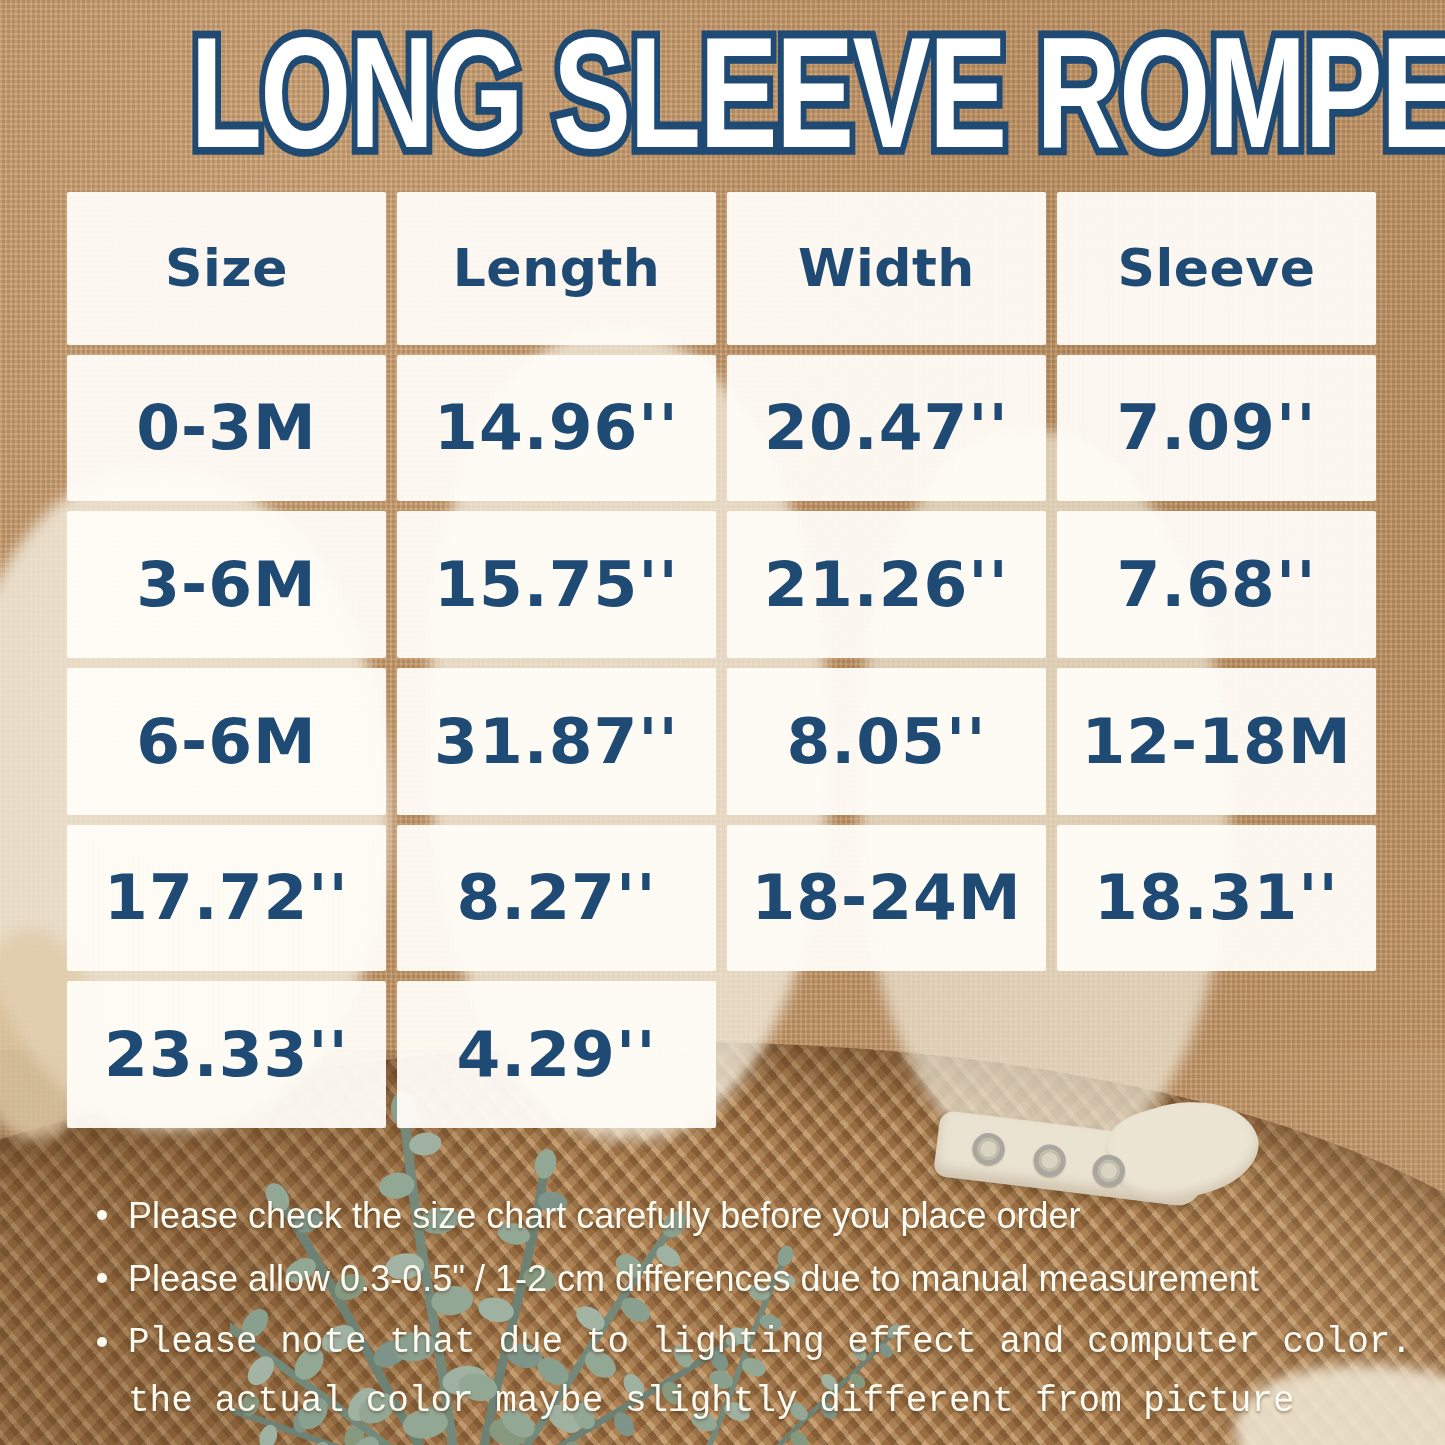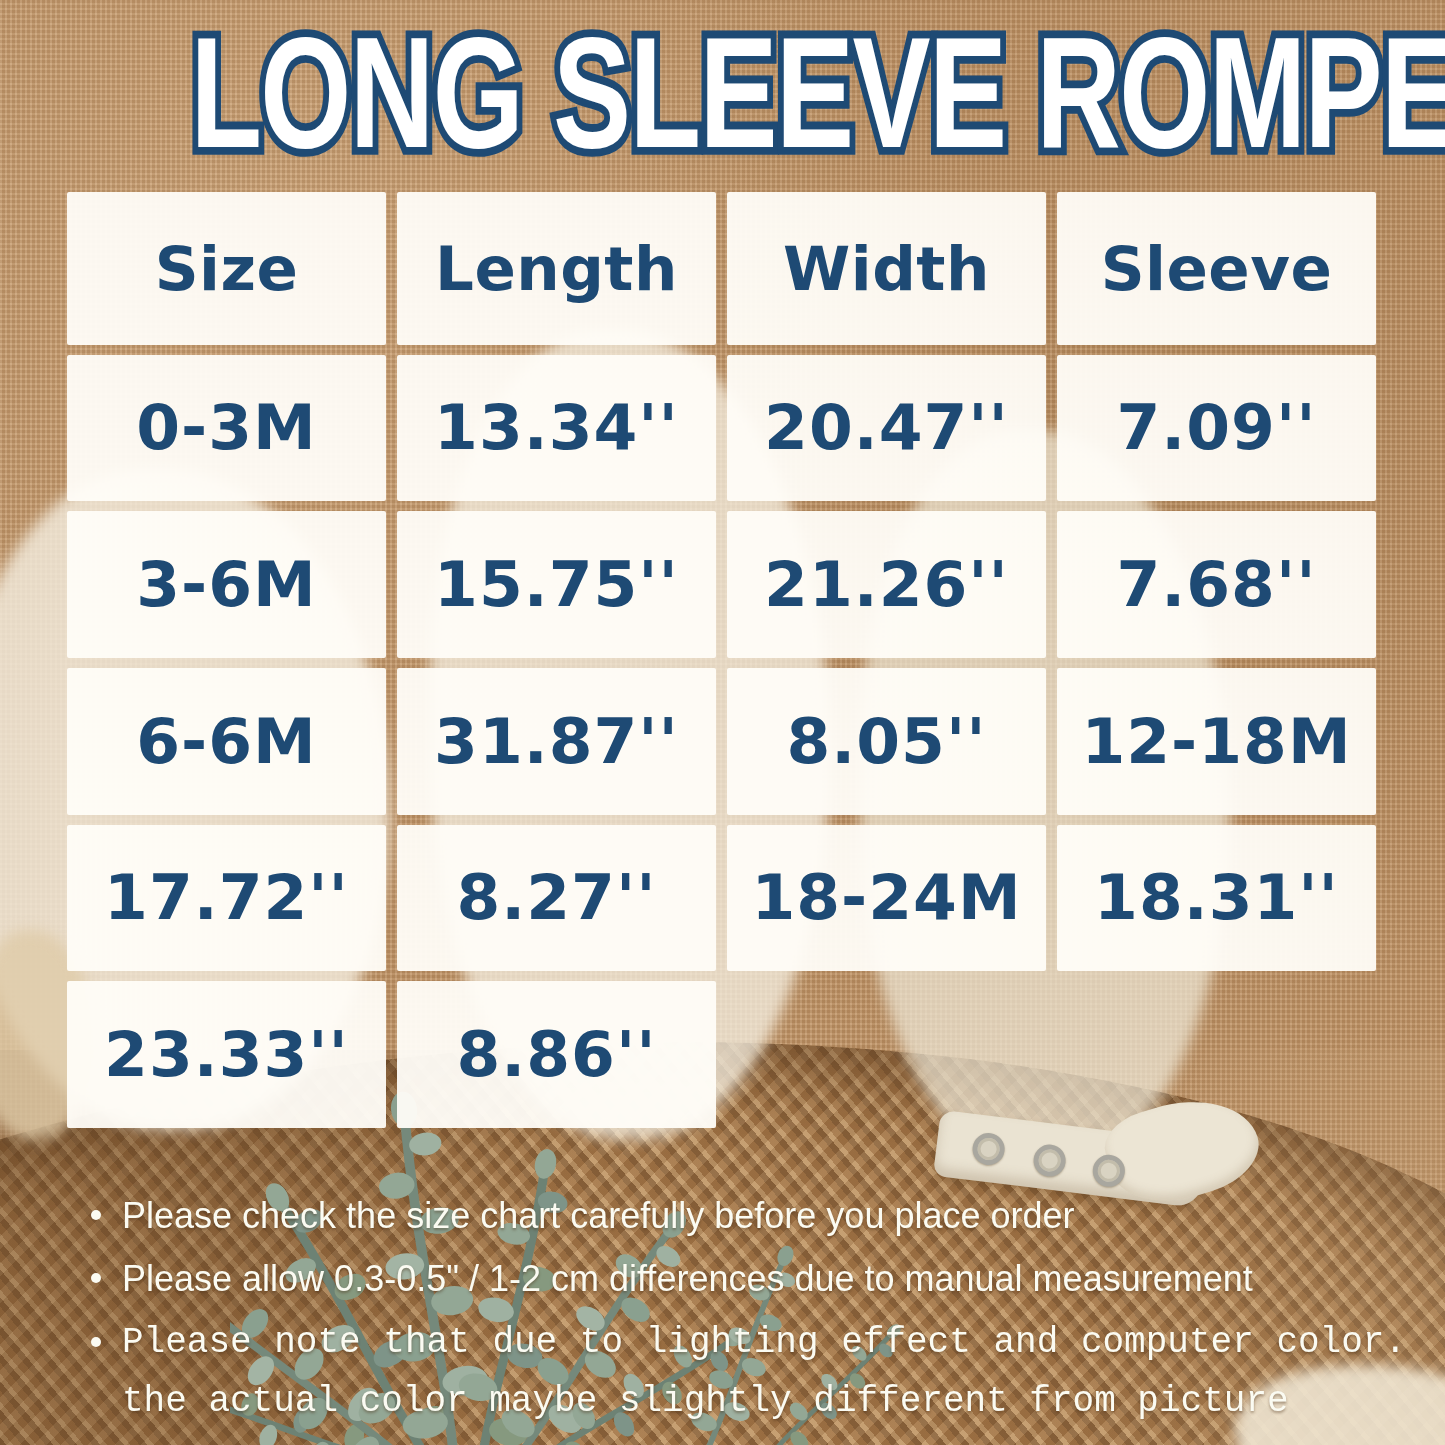--- a/index.html
+++ b/index.html
@@ -70,24 +70,24 @@
     position:absolute; left:67px; top:192px; width:1309px; height:936px; z-index:5;
     display:grid; grid-template-columns:repeat(4,1fr); grid-template-rows:1.04fr repeat(5,1fr);
     column-gap:11px; row-gap:10px;
   }
   .cell{
     background:rgba(255,253,248,0.95); border-radius:2px;
     display:flex; align-items:center; justify-content:center;
     font-family:"DejaVu Sans",sans-serif; font-weight:bold; color:#1e4a74;
     font-size:63px; letter-spacing:1px;
   }
-  .header-cell{font-size:61px; letter-spacing:0.5px;}
+  .header-cell{font-size:52px; letter-spacing:0.5px;}
   
   .notes{
-    position:absolute; left:86px; top:1186px; width:1320px; z-index:6;
+    position:absolute; left:92px; top:1186px; width:1320px; z-index:6;
     margin:0; padding:0; list-style:none;
     font-family:"Liberation Sans",sans-serif; font-size:36px; line-height:1.65;
     color:#fbfbf2; text-shadow:0 2px 3px rgba(70,45,20,0.45);
   }
   .notes li{position:relative; padding-left:36px; margin-bottom:4px;}
   .notes li::before{
     content:""; position:absolute; left:5px; top:24px; width:10px; height:10px;
     border-radius:50%; background:#fbfbf2;
   }
   .notes li.justified{text-align:justify;font-family:Liberation Mono, monospace;}
@@ -153,41 +153,41 @@
     <span class="title-text" data-text="LONG SLEEVE ROMPER">LONG SLEEVE ROMPER</span>
   </h1>
 
   <div class="size-table">
     <div class="cell header-cell">Size</div>
     <div class="cell header-cell">Length</div>
     <div class="cell header-cell">Width</div>
     <div class="cell header-cell">Sleeve</div>
 
     <div class="cell">0-3M</div>
-    <div class="cell">13.34''</div>
+    <div class="cell">14.96''</div>
     <div class="cell">20.47''</div>
     <div class="cell">7.09''</div>
 
     <div class="cell">3-6M</div>
     <div class="cell">15.75''</div>
     <div class="cell">21.26''</div>
     <div class="cell">7.68''</div>
 
     <div class="cell">6-6M</div>
     <div class="cell">31.87''</div>
     <div class="cell">8.05''</div>
 
     <div class="cell">12-18M</div>
     <div class="cell">17.72''</div>
     <div class="cell">8.27''</div>
 
     <div class="cell">18-24M</div>
     <div class="cell">18.31''</div>
     <div class="cell">23.33''</div>
-    <div class="cell">8.86''</div>
+    <div class="cell">4.29''</div>
   </div>
 
   <ul class="notes">
     <li>Please check the size chart carefully before you place order</li>
     <li>Please allow 0.3-0.5" / 1-2 cm differences due to manual measurement</li>
     <li class="justified">Please note that due to lighting effect and computer color. the actual color maybe slightly different from picture</li>
   </ul>
 
 </div>
 

